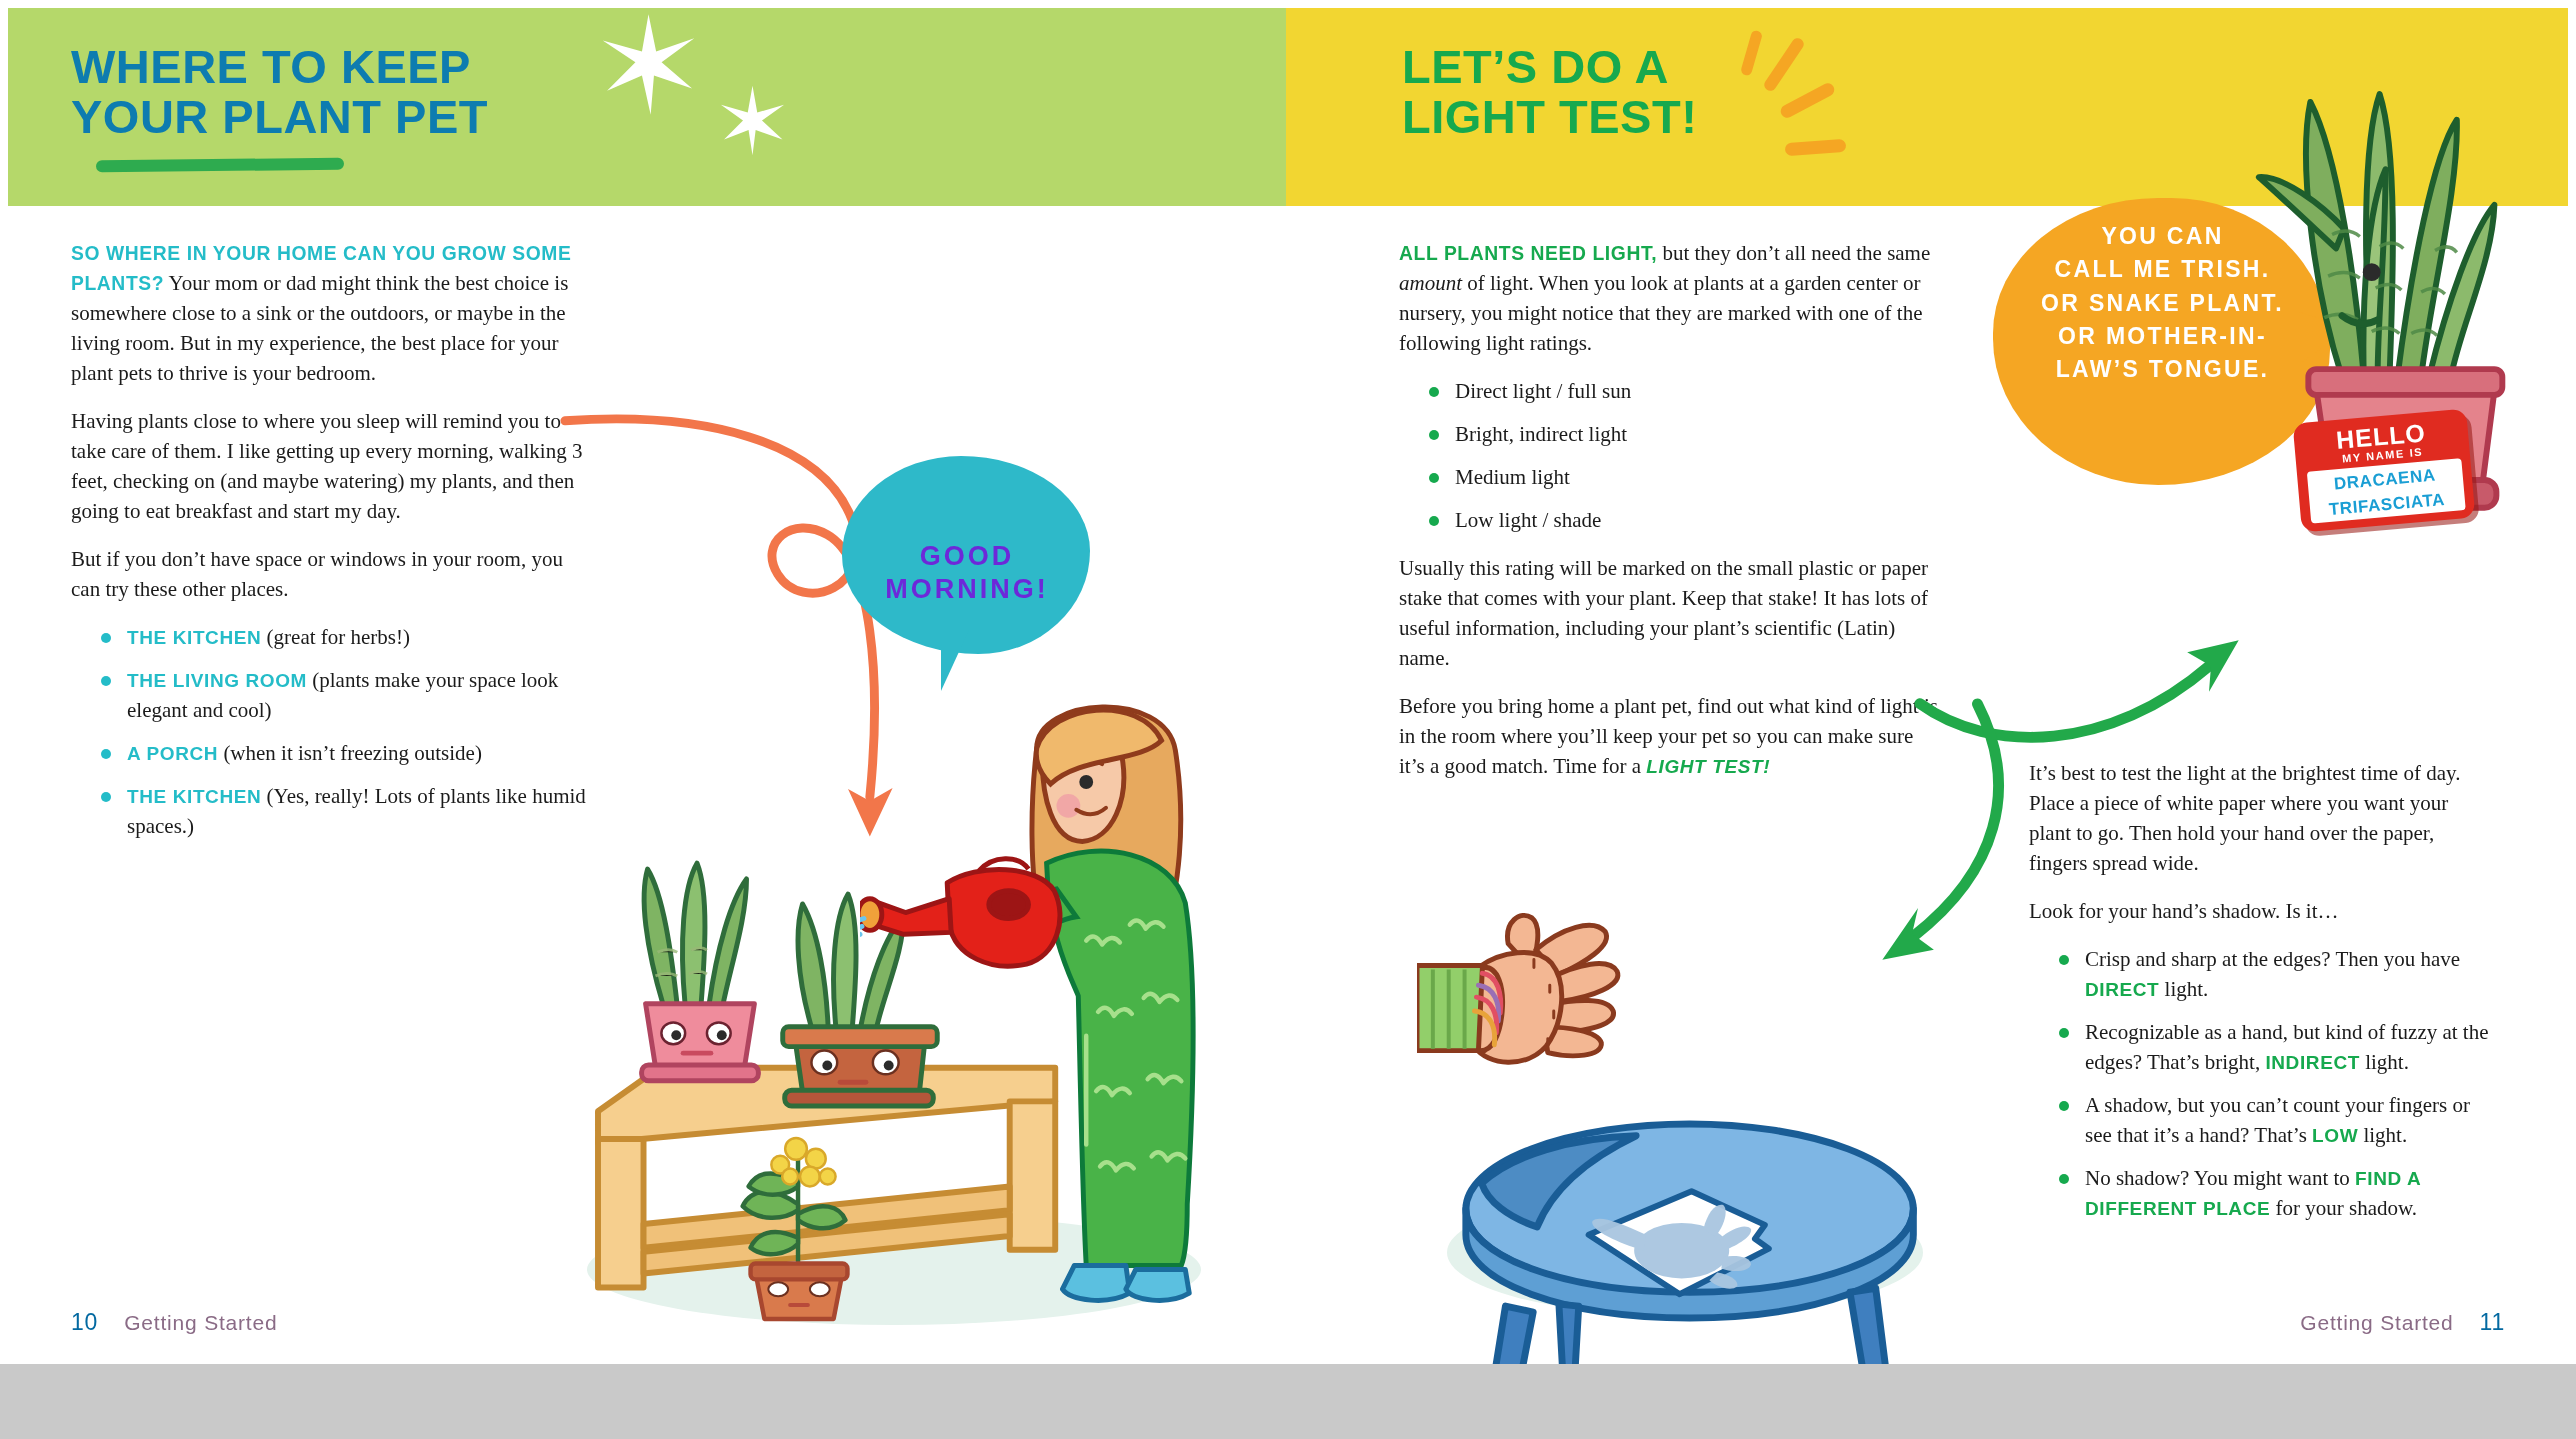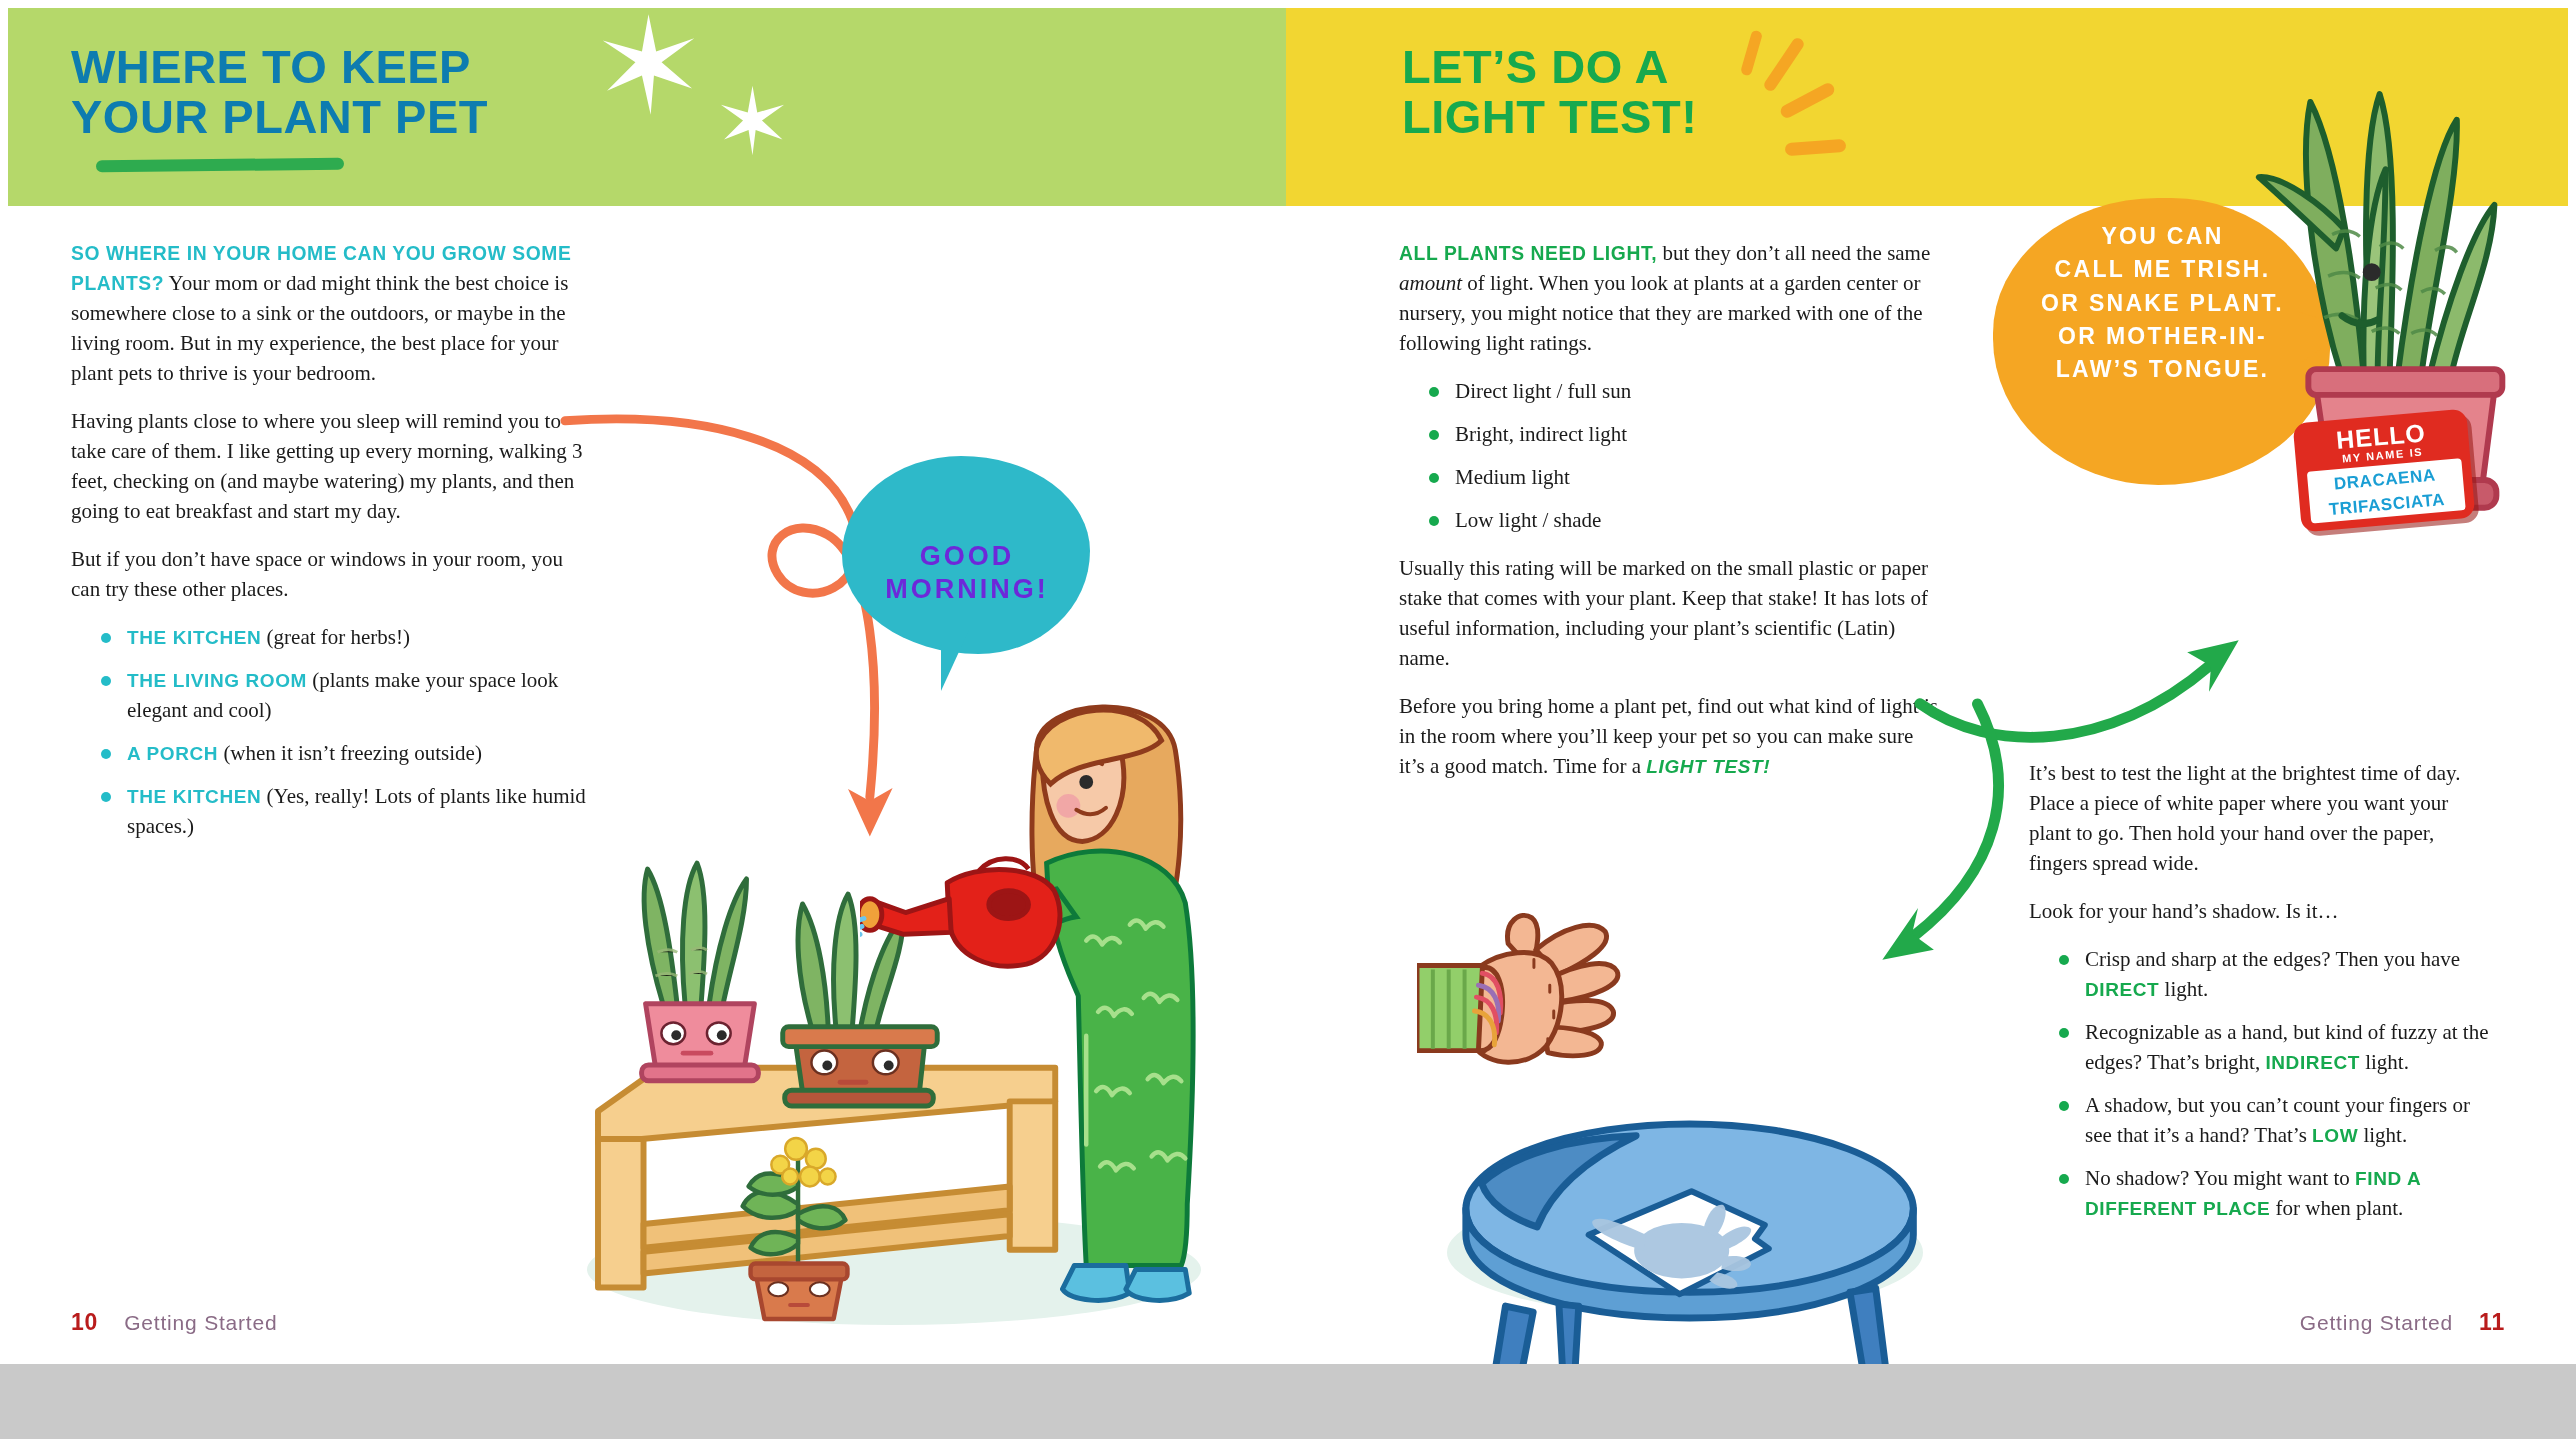--- a/index.html
+++ b/index.html
@@ -40,21 +40,21 @@
   ul.teal-b li:before{background:#24bcc8;}
   ul.green-b li:before{background:#16a94e;}
 
   .col-l{left:71px;top:238px;width:525px;}
   .col-r1{left:1399px;top:238px;width:540px;}
   .col-r2{left:2029px;top:758px;width:466px;}
 
   
   .footer{position:absolute;bottom:28px;font-family:"Liberation Sans",sans-serif;font-size:21px;
           letter-spacing:0.8px;color:#8a6b86;display:flex;align-items:center;gap:26px;}
-  .footer .pg{font-weight:bold;font-size:23px;color:#b91c1c;}
+  .footer .pg{font-weight:normal;font-size:23px;color:#0369a1;}
   .f-left{left:71px;}
   .f-right{right:71px;}
 
   
   .art{position:absolute;}
 
   
   .bub-teal{position:absolute;left:842px;top:456px;width:248px;height:198px;background:#2eb9c9;
             border-radius:48% 52% 45% 55%/50% 48% 52% 50%;}
   .bub-teal-tail{position:absolute;left:941px;top:630px;width:0;height:0;
@@ -307,21 +307,21 @@
       <li>
         <span>Crisp and sharp at the edges? Then you have </span><span class="kw green">DIRECT</span><span> light.</span>
       </li>
       <li>
         <span>Recognizable as a hand, but kind of fuzzy at the edges? That’s bright, </span><span class="kw green">INDIRECT</span><span> light.</span>
       </li>
       <li>
         <span>A shadow, but you can’t count your fingers or see that it’s a hand? That’s </span><span class="kw green">LOW</span><span> light.</span>
       </li>
       <li>
-        <span>No shadow? You might want to </span><span class="kw green">FIND A DIFFERENT PLACE</span><span> for when plant.</span>
+        <span>No shadow? You might want to </span><span class="kw green">FIND A DIFFERENT PLACE</span><span> for your shadow.</span>
       </li>
     </ul>
   </div>
 
   <div class="bub-orange"></div>
   <div class="bub-orange-tail"></div>
   <div class="bub-orange-txt">YOU CAN
 CALL ME TRISH.
 OR SNAKE PLANT.
 OR MOTHER-IN-

